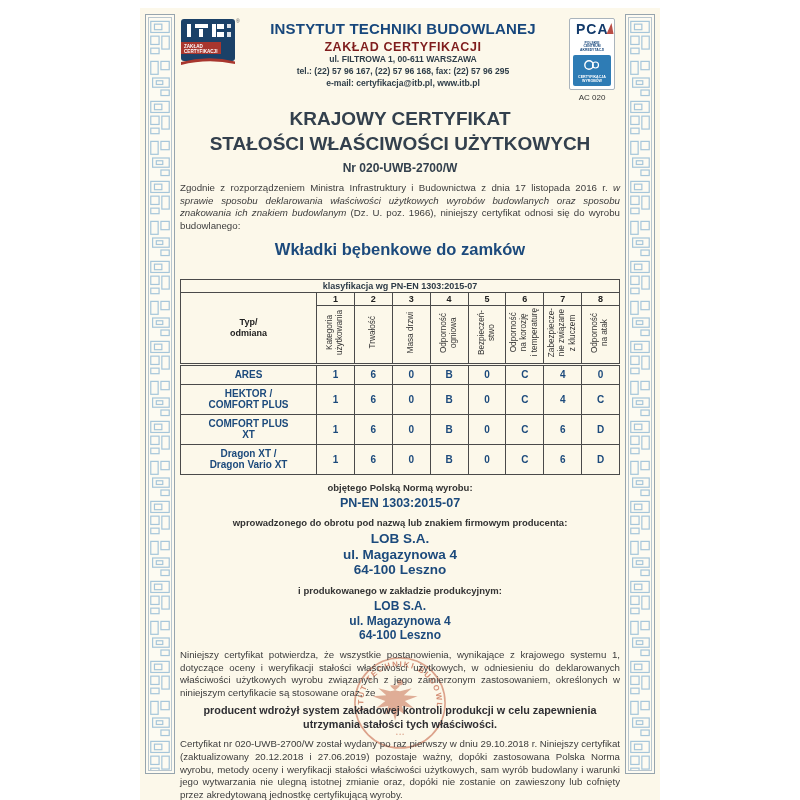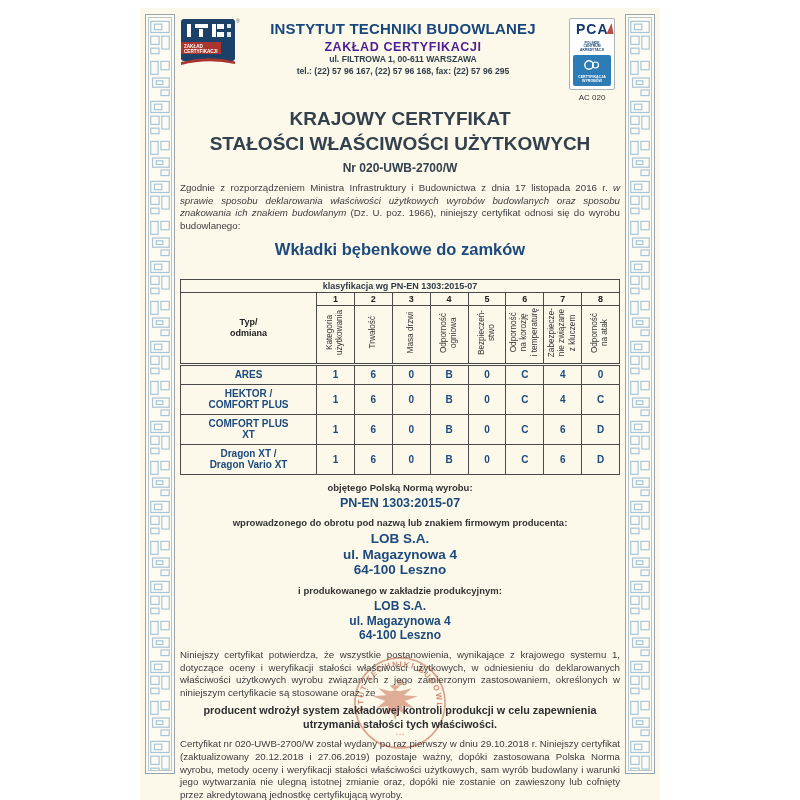--- a/index.html
+++ b/index.html
@@ -15,21 +15,21 @@
                  display:flex; flex-direction:column; align-items:center; }
   .strip-inner svg { display:block; flex:0 0 auto; }
 
   .content { position:absolute; left:40px; right:40px; top:10px; bottom:0; }
 
   
   .hdr { display:flex; justify-content:space-between; align-items:flex-start; margin-bottom:2px; }
   .itb-logo { width:62px; flex:0 0 62px; }
   .hdr-center { flex:1; text-align:center; padding-top:2px; }
   .inst { font-size:15px; font-weight:bold; color:#17477c; letter-spacing:0.2px; }
-  .dept { font-size:12.5px; font-weight:bold; color:#4c1d95; margin-top:3px; letter-spacing:0.6px; }
+  .dept { font-size:12.5px; font-weight:bold; color:#7f1d1d; margin-top:3px; letter-spacing:0.6px; }
   .addr { font-size:8.6px; font-weight:bold; color:#2f3e49; line-height:1.38; }
   .addr:first-of-type { margin-top:4px; }
   .pca-wrap { width:56px; flex:0 0 56px; text-align:center; }
   .pca-badge { width:46px; background:#fff; border:1px solid #aab4bc; border-radius:2px; padding:2px 3px 3px; margin:0 auto; }
   .pca-sub { font-size:4px; font-weight:bold; color:#17477c; line-height:1.1; transform:scale(0.85); }
   .pca-box { margin-top:2px; background:#2e7cb5; border-radius:2px; padding:2px 1px 2px; }
   .pca-box-label { font-size:4px; font-weight:bold; color:#ffffff; line-height:1.1; transform:scale(0.9); }
   .pca-ac { font-size:8px; color:#333; margin-top:3px; }
 
   
@@ -369,20 +369,21 @@
             <path d="M1 47 Q 28 40 55 46 L 55 43.5 Q 28 37 1 44 Z" fill="#a8362e"></path>
             <text x="56" y="5" font-size="5" fill="#555">®</text>
           </svg>
         </div>
 
         <div class="hdr-center">
           <div class="inst">INSTYTUT TECHNIKI BUDOWLANEJ</div>
           <div class="dept">ZAKŁAD CERTYFIKACJI</div>
           <div class="addr">ul. FILTROWA 1, 00-611 WARSZAWA</div>
           <div class="addr">tel.: (22) 57 96 167, (22) 57 96 168, fax: (22) 57 96 295</div>
+          <div class="addr">e-mail: certyfikacja@itb.pl, www.itb.pl</div>
         </div>
 
         <div class="pca-wrap">
           <div class="pca-badge">
             <svg width="44" height="15" viewBox="0 0 44 15">
               <text x="3" y="13" font-size="14" font-weight="bold" fill="#123a6b" letter-spacing="1" font-family="Liberation Sans, sans-serif">PCA</text>
               <path d="M33.5 13 L38.5 2 L40.5 13 Z" fill="#b23b32" opacity="0.9"></path>
             </svg>
             <div class="pca-sub">POLSKIE CENTRUM AKREDYTACJI</div>
             <div class="pca-box">

